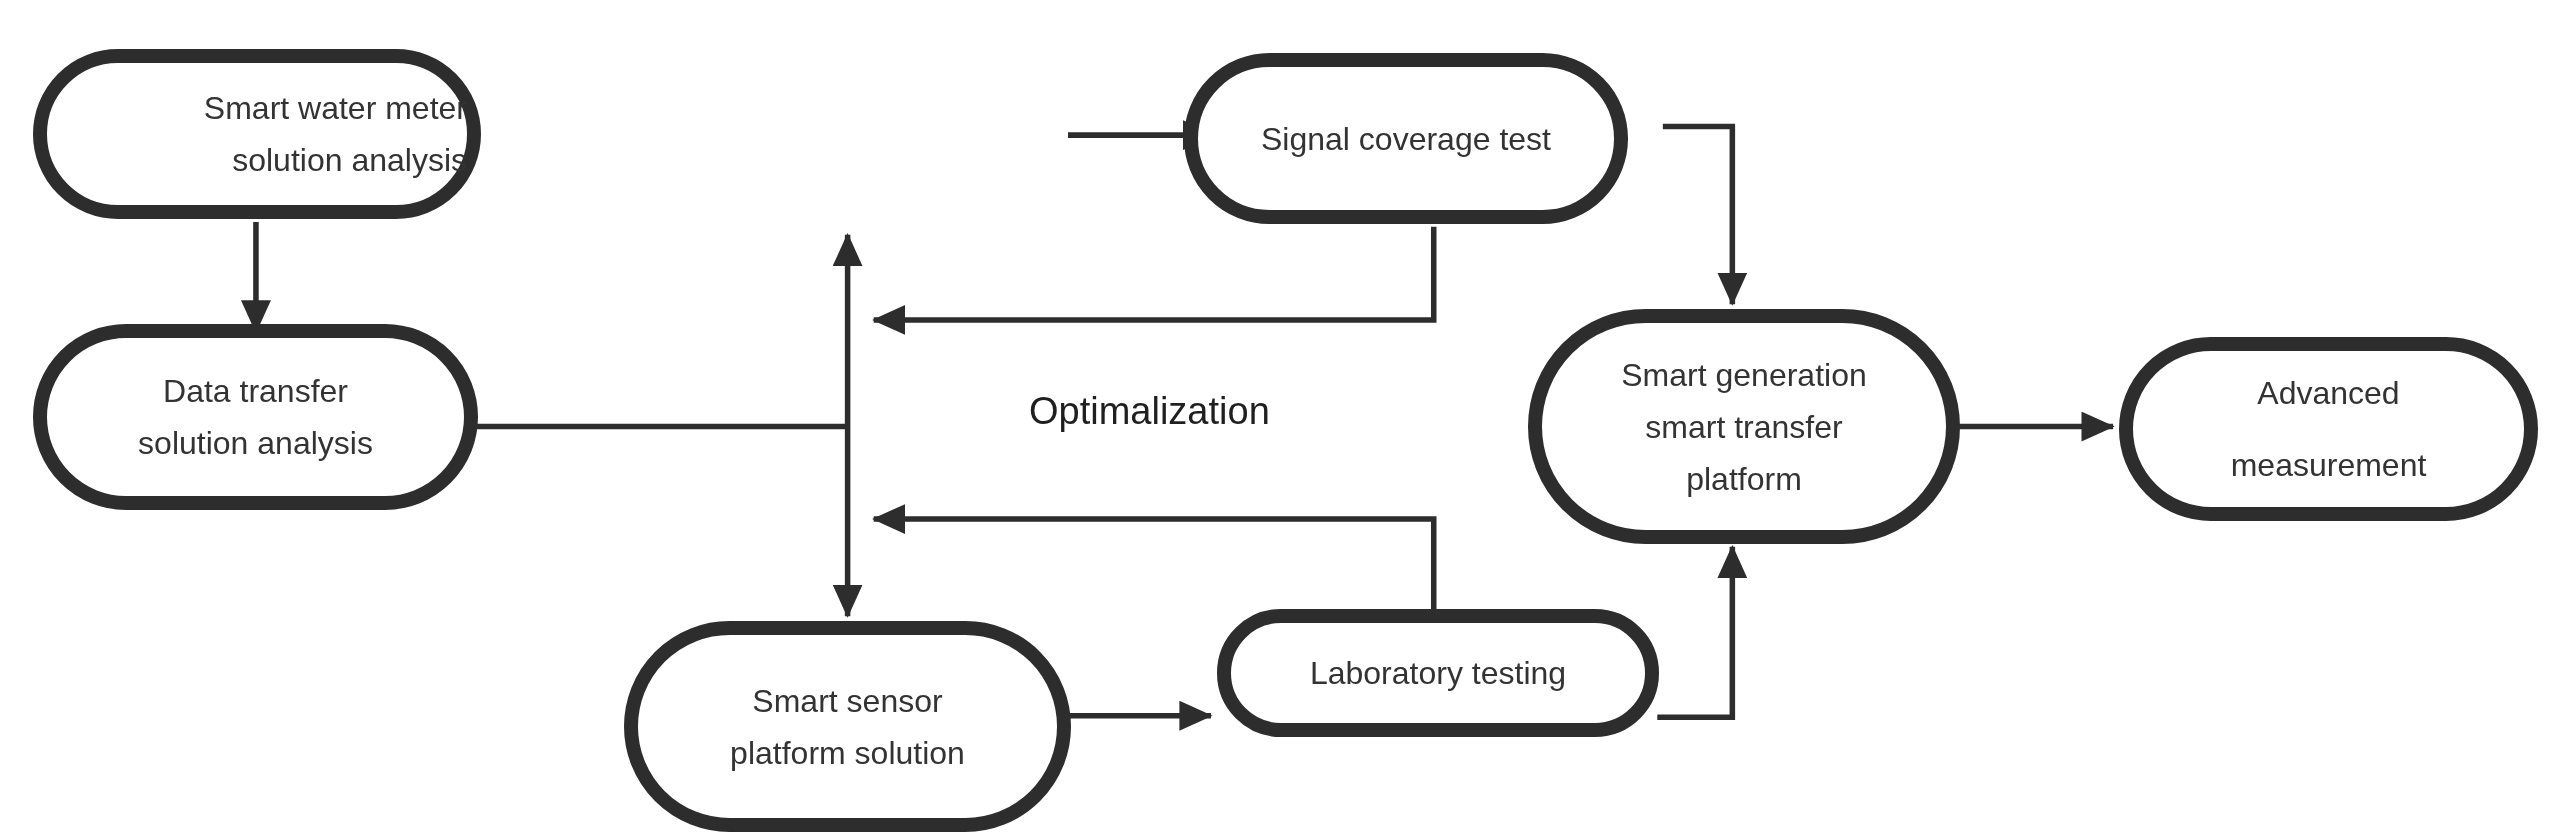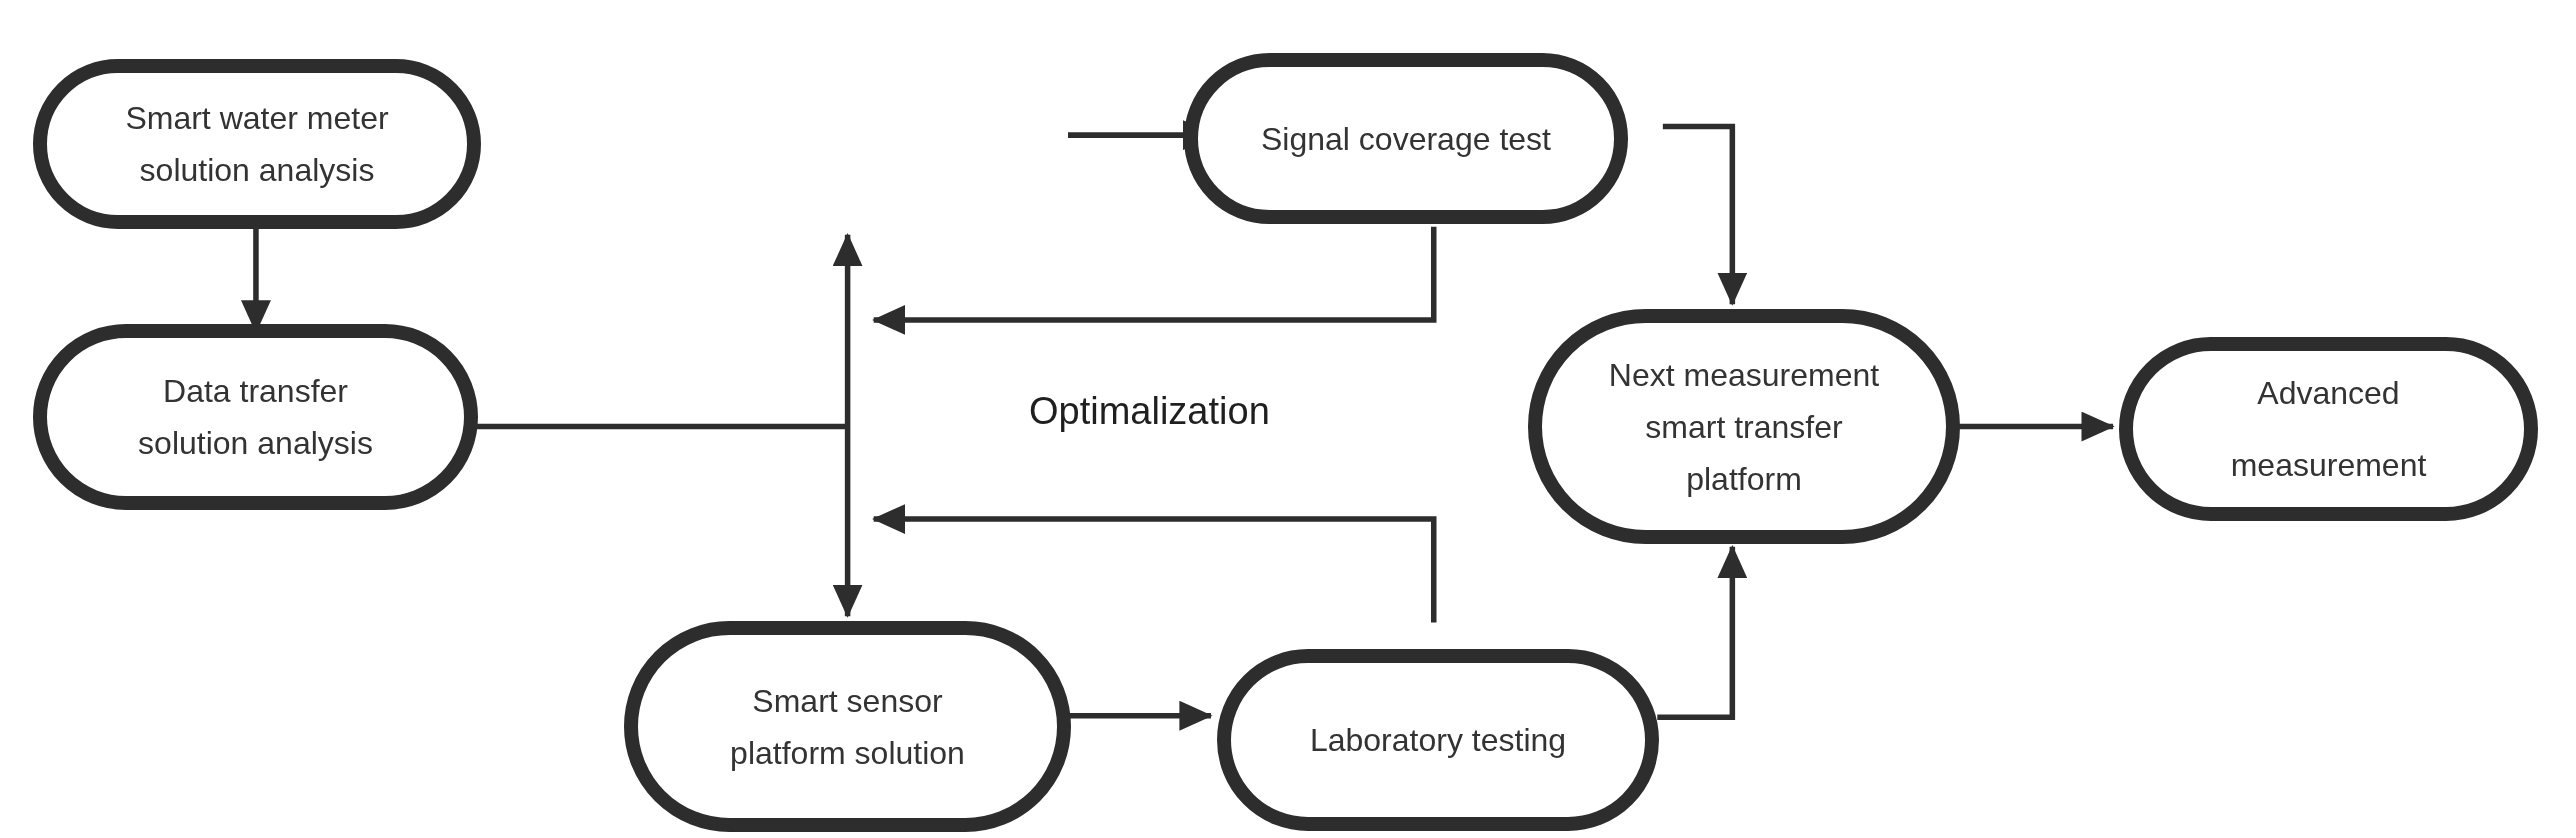--- a/index.html
+++ b/index.html
@@ -17,26 +17,26 @@
     display: flex;
     flex-direction: column;
     align-items: center;
     justify-content: center;
     text-align: center;
     color: #333333;
     font-size: 32px;
     line-height: 52px;
   }
   .node span { display: block; white-space: nowrap; }
-  .n1 { left: 33px;   top: 59px;  width: 448px; height: 170px; }
+  .n1 { left: 33px;   top: 49px;  width: 448px; height: 170px; align-items: flex-end; }
   .n2 { left: 33px;   top: 324px; width: 445px; height: 186px; }
   .n3 { left: 624px;  top: 41px;  width: 447px; height: 189px; }
   .n4 { left: 1184px; top: 53px;  width: 444px; height: 171px; }
   .n6 { left: 624px;  top: 621px; width: 447px; height: 211px; }
-  .n7 { left: 1217px; top: 649px; width: 442px; height: 182px; }
+  .n7 { left: 1217px; top: 609px; width: 442px; height: 128px; }
   .n8 { left: 1528px; top: 309px; width: 432px; height: 235px; }
   .n9 { left: 2119px; top: 337px; width: 419px; height: 184px; gap: 20px; }
   .free-label {
     position: absolute;
     left: 1029px;
     top: 388px;
     font-size: 38px;
     line-height: 47px;
     color: #1f1f1f;
     white-space: nowrap;
@@ -93,21 +93,21 @@
   <div class="node n6">
     <span>Smart sensor</span>
     <span>platform solution</span>
   </div>
 
   <div class="node n7">
     <span>Laboratory testing</span>
   </div>
 
   <div class="node n8">
-    <span>Next measurement</span>
+    <span>Smart generation</span>
     <span>smart transfer</span>
     <span>platform</span>
   </div>
 
   <div class="node n9">
     <span>Advanced</span>
     <span>measurement</span>
   </div>
 
   <div class="free-label">Optimalization</div>

